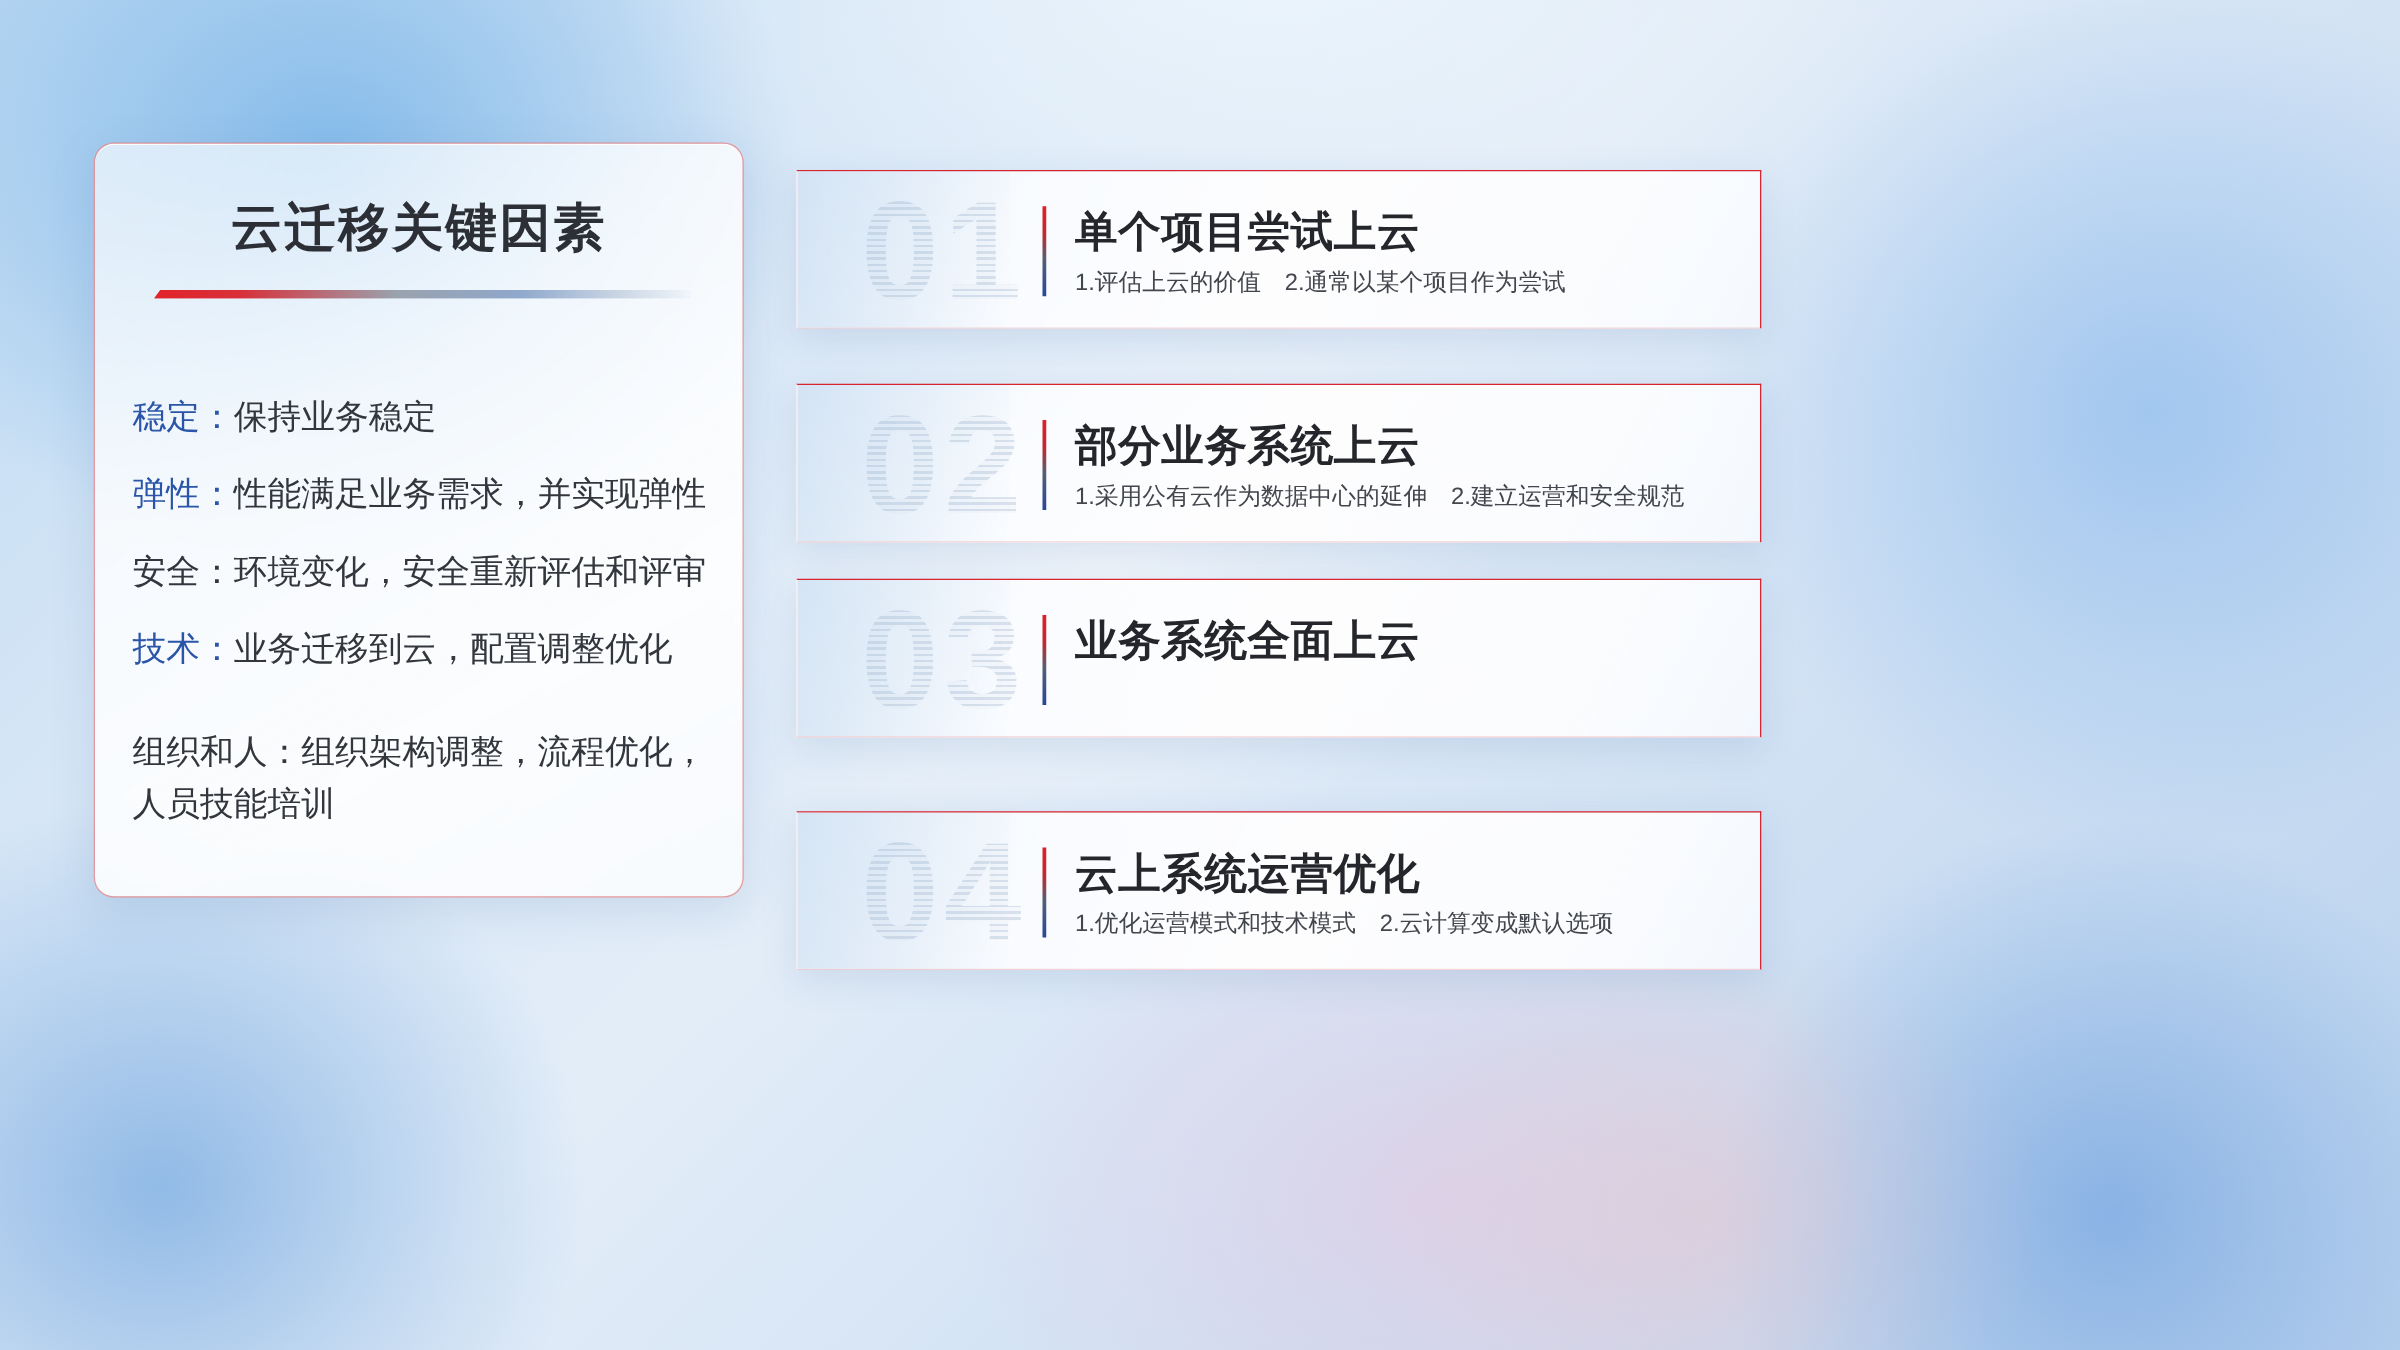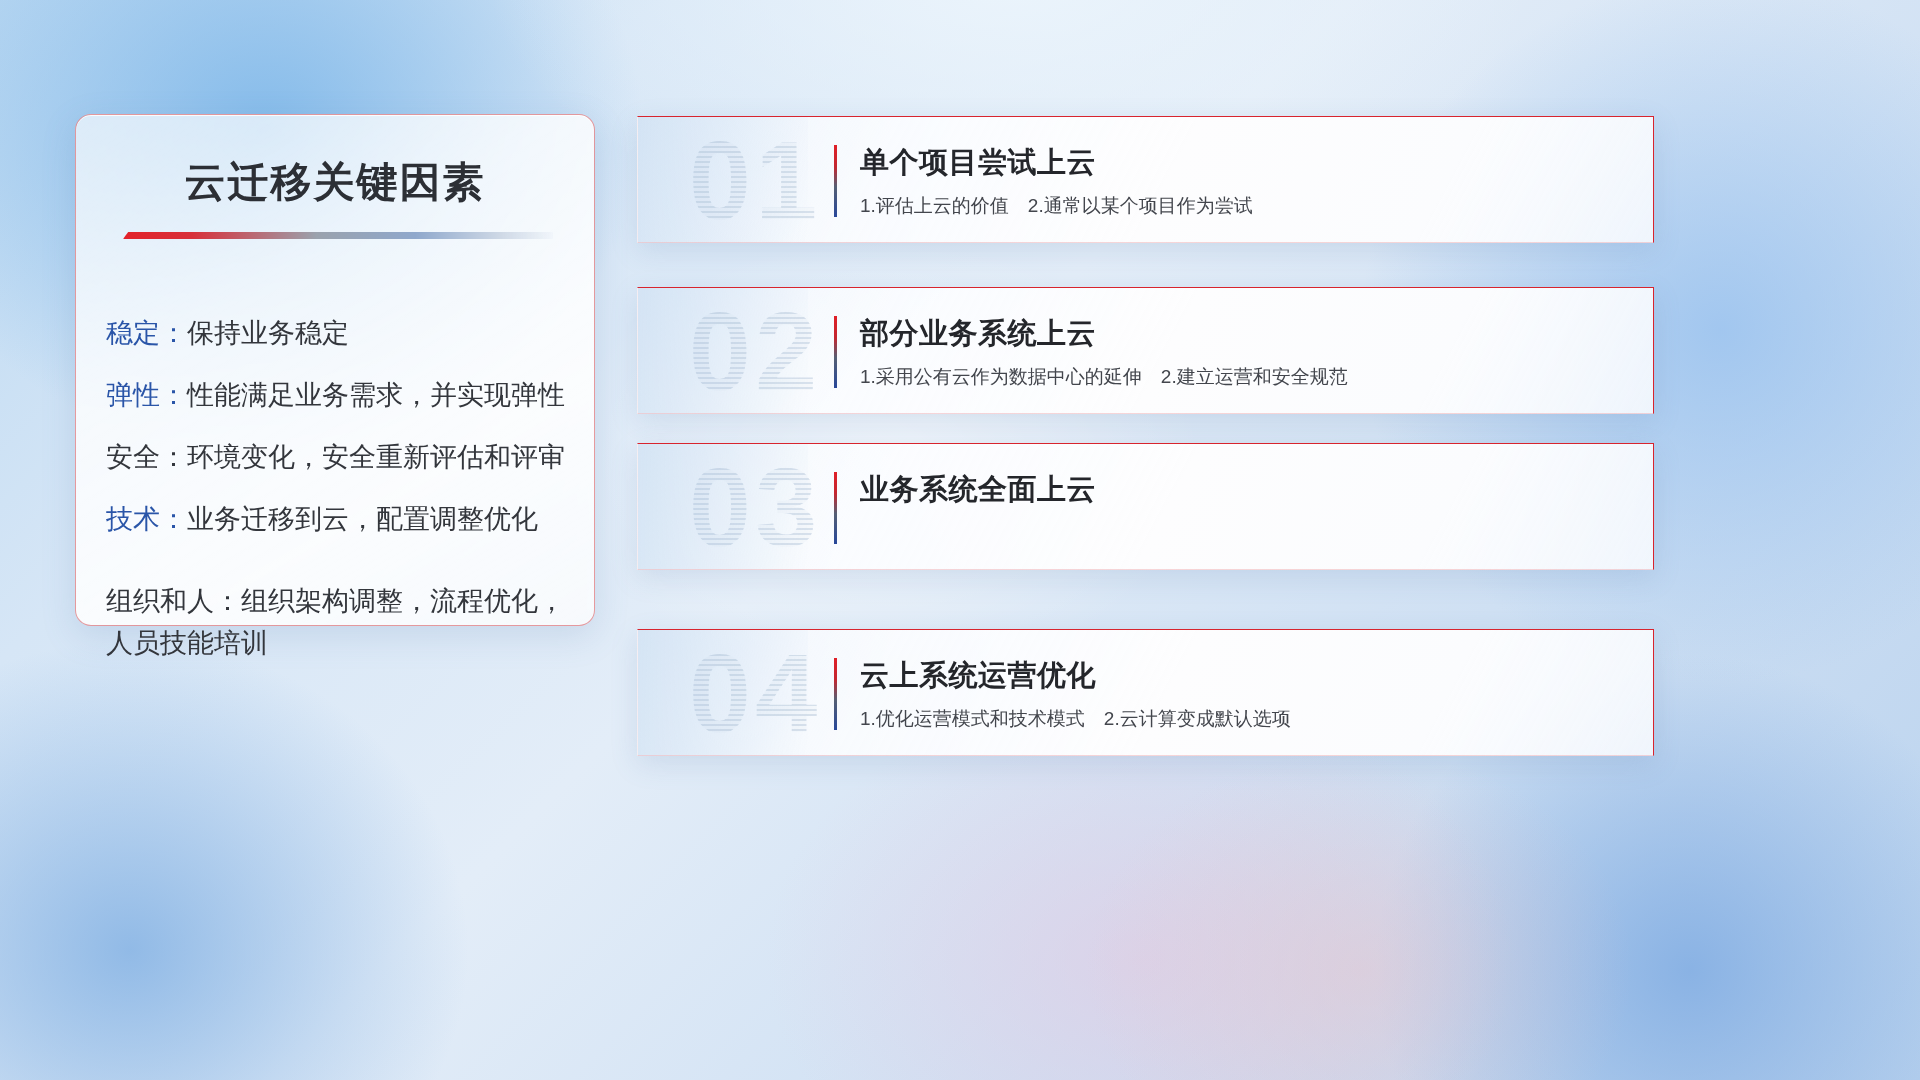--- a/index.html
+++ b/index.html
@@ -24,21 +24,21 @@
      background:radial-gradient(closest-side,rgba(126,174,226,.8),rgba(126,174,226,0) 72%);}
   .bg-pink{left:620px;bottom:-260px;width:1040px;height:760px;
      background:radial-gradient(closest-side,rgba(226,202,226,.62),rgba(226,202,226,0) 72%);}
   .bg-pink2{left:980px;bottom:-200px;width:760px;height:620px;
      background:radial-gradient(closest-side,rgba(232,196,202,.45),rgba(232,196,202,0) 72%);}
   .bg-white{left:430px;top:150px;width:900px;height:620px;
      background:radial-gradient(closest-side,rgba(255,255,255,.5),rgba(255,255,255,0) 72%);}
 
   
   #left-panel{
-    position:absolute;left:75px;top:114px;width:520px;height:512px;z-index:3;
+    position:absolute;left:75px;top:114px;width:520px;height:604px;z-index:3;
     border-radius:16px;
     background:linear-gradient(150deg,rgba(255,255,255,.62) 0%,rgba(255,255,255,.80) 35%,rgba(255,255,255,.88) 70%,rgba(255,255,255,.74) 100%);
     border:1.5px solid rgba(214,72,78,.55);
     box-shadow:0 10px 34px rgba(90,130,180,.18), inset 0 1px 0 rgba(255,255,255,.85);
     backdrop-filter:blur(3px);
     box-sizing:border-box;
   }
   #panel-title{
     position:absolute;left:0;right:0;top:40px;text-align:center;
     font-size:41px;font-weight:bold;color:#2c2f35;letter-spacing:2px;
@@ -48,50 +48,51 @@
     background:linear-gradient(90deg,#e2222a 0%,#d8303a 16%,#9aa2ad 45%,#8fa8cc 68%,#cfd9e6 88%,rgba(214,224,238,.15) 100%);
     border-radius:1px;
     clip-path:polygon(1.2% 0,100% 0,100% 100%,0 100%);
   }
   .row{position:absolute;left:30px;right:18px;font-size:27px;color:#33363c;line-height:1.35;white-space:nowrap;}
   .row .k{color:#2a55a8;}
   .row .k.plain{color:#33363c;}
 
   
   .card{
-    position:absolute;left:637px;width:1017px;height:127px;z-index:3;
+    position:absolute;left:637px;width:772px;height:127px;z-index:3;
     box-sizing:border-box;
     background:linear-gradient(118deg,rgba(247,250,253,.55) 0%,rgba(252,253,255,.88) 24%,#fdfdfe 52%,#fbfcfe 78%,rgba(249,251,254,.86) 100%);
     border-top:1.6px solid #d8242e;
     border-right:1.6px solid #d8242e;
     border-bottom:1.6px solid rgba(216,36,46,.18);
     border-left:1.6px solid rgba(216,36,46,.06);
     box-shadow:0 8px 26px rgba(86,126,176,.16);
     overflow:hidden;
+    margin-top:20px;
   }
   .card::after{
     content:"";position:absolute;left:0;top:0;width:170px;height:100%;
     background:linear-gradient(100deg,rgba(203,222,242,.72),rgba(240,247,253,0));
     pointer-events:none;
   }
   .card-num{
     position:absolute;left:22px;top:-6px;width:190px;height:140px;
     font-size:112px;font-weight:bold;letter-spacing:4px;line-height:140px;
     color:rgba(150,172,200,.34);
     -webkit-mask-image:repeating-linear-gradient(180deg,#000 0px,#000 2px,rgba(0,0,0,.12) 2px,rgba(0,0,0,.12) 5px);
     mask-image:repeating-linear-gradient(180deg,#000 0px,#000 2px,rgba(0,0,0,.12) 2px,rgba(0,0,0,.12) 5px);
     text-align:center;user-select:none;z-index:1;
   }
   .accent-bar{
     position:absolute;left:196px;top:28px;width:3px;height:72px;z-index:2;
     background:linear-gradient(180deg,#e01f27 0%,#c42730 30%,#555f73 58%,#27479a 100%);
   }
   .card-title{
     position:absolute;left:222px;top:26px;z-index:2;
-    font-size:29px;font-weight:bold;color:#24262b;letter-spacing:.5px;white-space:nowrap;
+    font-size:34px;font-weight:bold;color:#24262b;letter-spacing:.5px;white-space:nowrap;
   }
   .card-desc{
     position:absolute;left:222px;top:76px;z-index:2;
     font-size:19px;color:#43464d;white-space:nowrap;
   }
 </style>
 </head>
 <body>
 
 <div id="bg">

